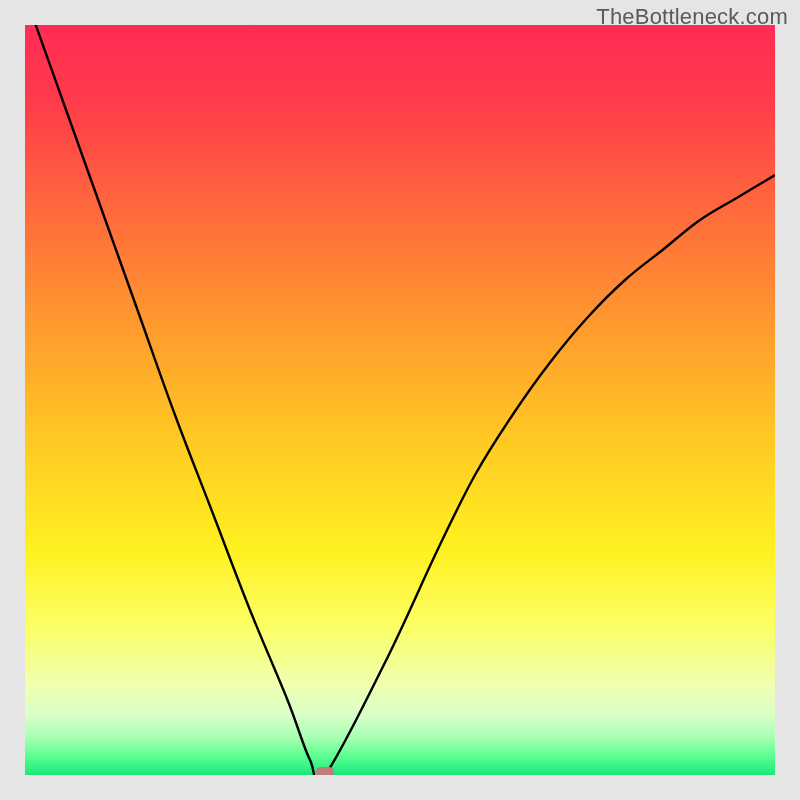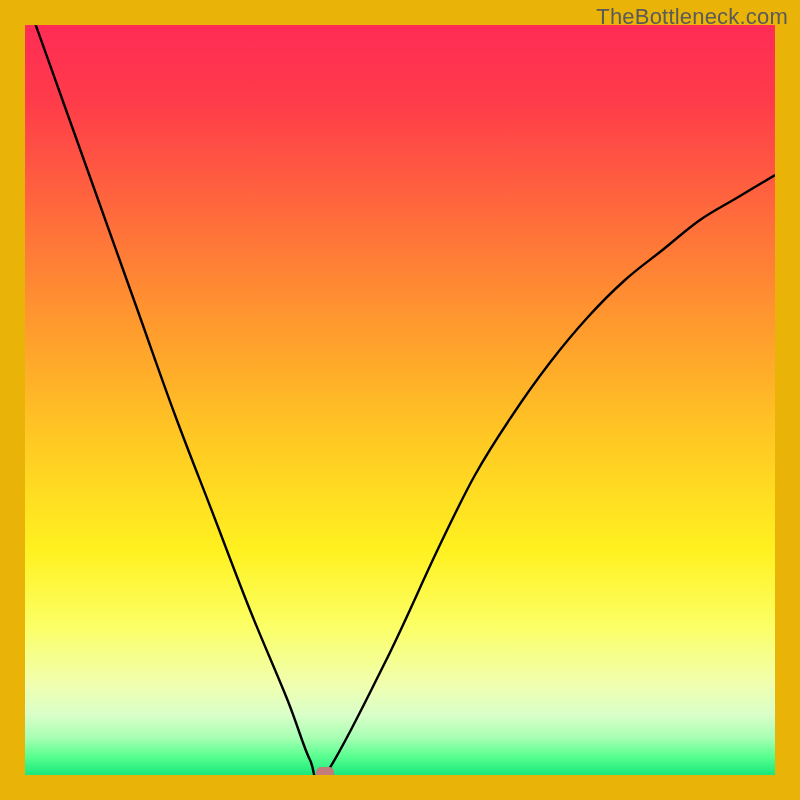--- a/index.html
+++ b/index.html
@@ -8,21 +8,21 @@
     width: 800px;
     height: 800px;
     overflow: hidden;
     background: #ffffff;
     font-family: Arial, Helvetica, sans-serif;
   }
   .outer {
     position: relative;
     width: 800px;
     height: 800px;
-    background: #eab308;
+    background: #e5e5e5;
   }
   .watermark {
     position: absolute;
     top: 4px;
     right: 12px;
     color: #5a5a5a;
     font-size: 22px;
     font-weight: 400;
     letter-spacing: 0.2px;
     z-index: 50;

